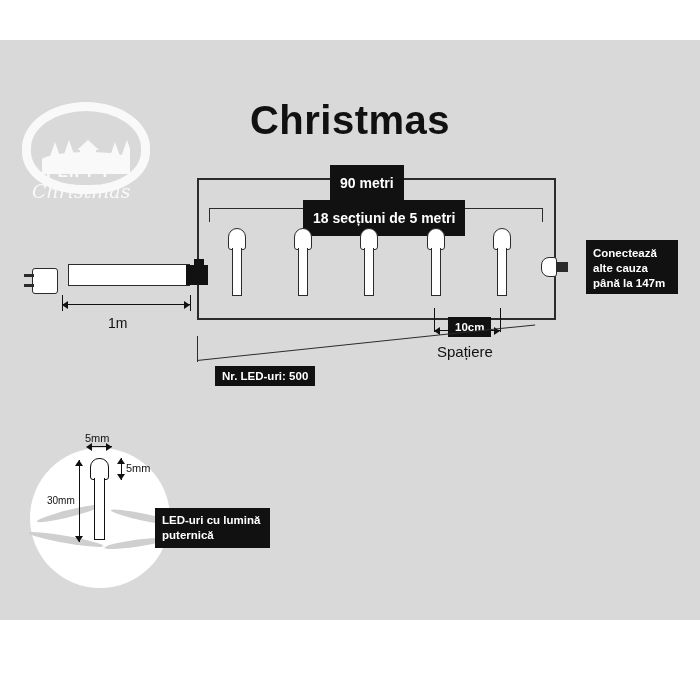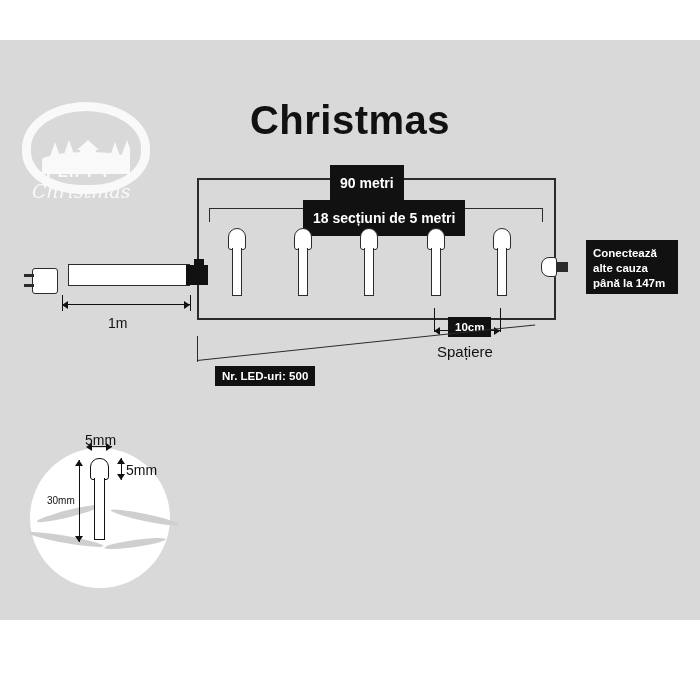--- a/index.html
+++ b/index.html
@@ -205,21 +205,21 @@
   .arrowleft {
     border-top: 4px solid transparent;
     border-bottom: 4px solid transparent;
     border-right: 6px solid #111;
   }
   .arrowright {
     border-top: 4px solid transparent;
     border-bottom: 4px solid transparent;
     border-left: 6px solid #111;
   }
-  .tiny-label { font-size: 14px; color: #111; }
+  .tiny-label { font-size: 11px; color: #111; }
   .small-label { font-size: 10px; color: #111; }
 
   
   #footnote {
     left: 0;
     top: 525px;
     width: 700px;
     text-align: center;
     font-size: 14.5px;
     color: #111;
@@ -347,16 +347,20 @@
     <div class="abs dimline" style="left:121px; top:418px; width:1.2px; height:22px;"></div>
     <div class="abs arrowup" style="left:117px; top:418px;"></div>
     <div class="abs arrowdown" style="left:117px; top:434px;"></div>
     <div class="abs tiny-label" style="left:126px; top:422px;">5mm</div>
 
     <div class="abs dimline" style="left:79px; top:420px; width:1.2px; height:82px;"></div>
     <div class="abs arrowup" style="left:75px; top:420px;"></div>
     <div class="abs arrowdown" style="left:75px; top:496px;"></div>
     <div class="abs small-label" style="left:47px; top:455px;">30mm</div>
 
+    <div class="abs" style="left:155px; top:468px; width:115px; height:40px; background:#111111; color:#ffffff; font-size:11.5px; font-weight:bold; padding:5px 7px; box-sizing:border-box; line-height:15px;">
+      <div>LED-uri cu lumină</div>
+      <div>puternică</div>
+    </div>
 
 
   </div>
 </div>
 
 </body></html>

